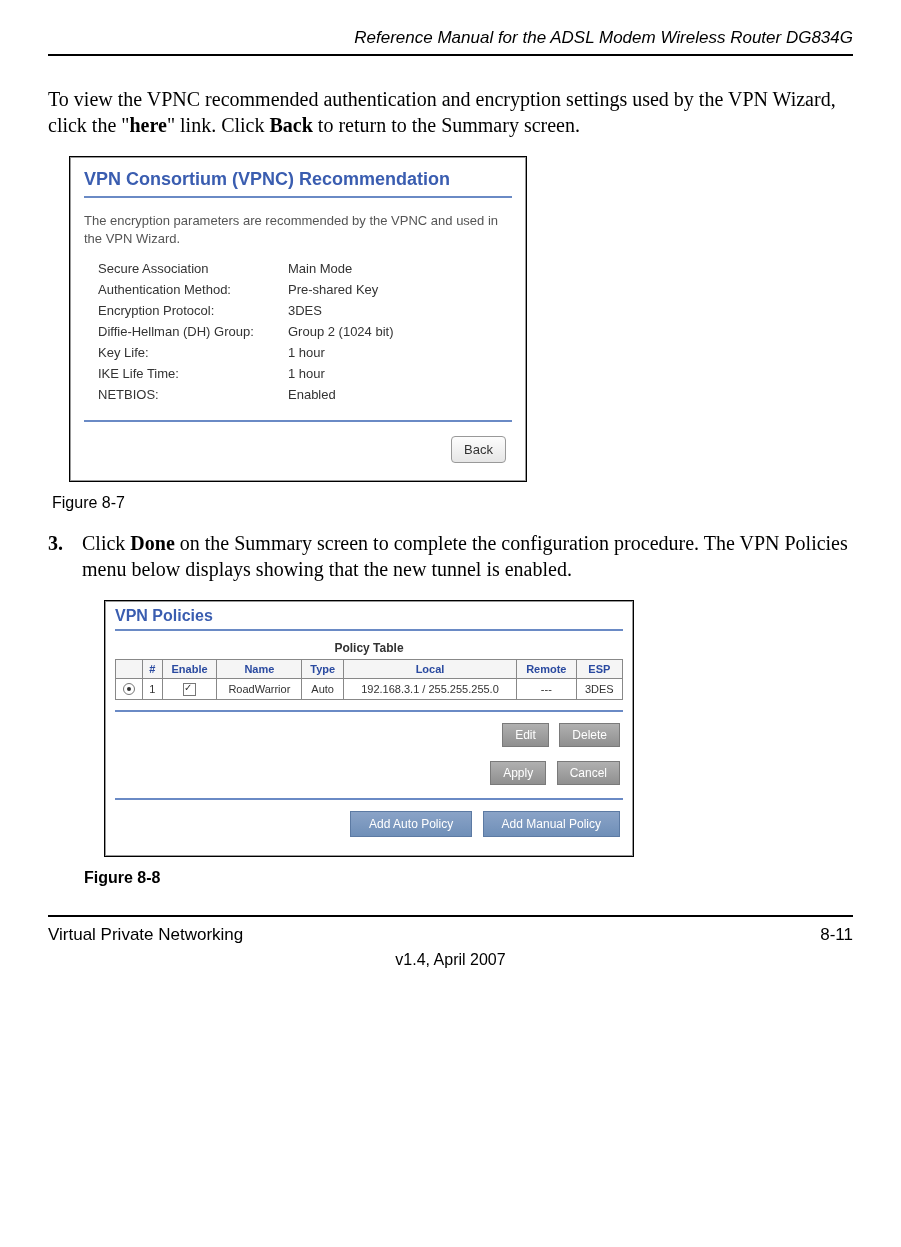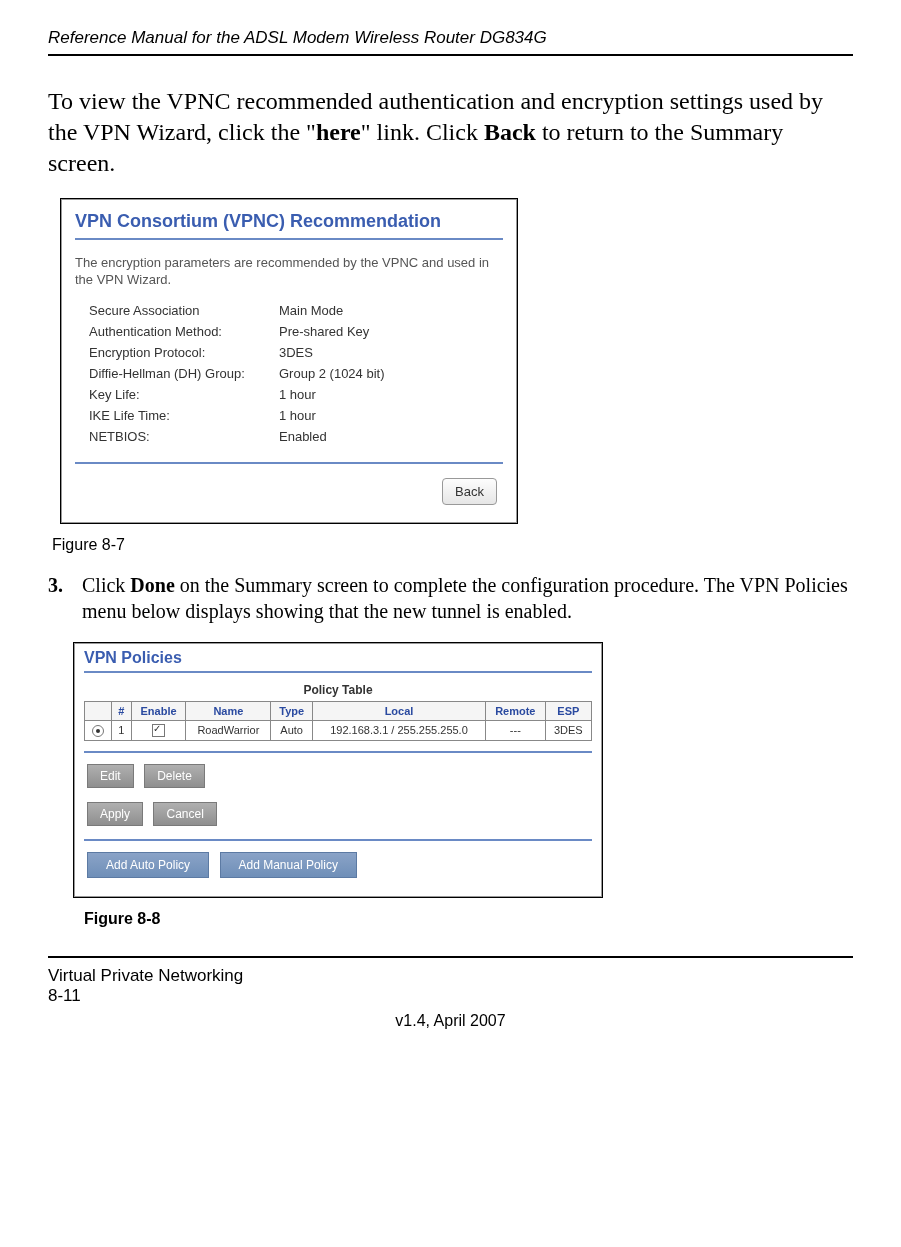--- a/index.html
+++ b/index.html
@@ -11,49 +11,49 @@
     width: 901px;
   }
   .page {
     padding: 28px 48px 20px 48px;
     position: relative;
     box-sizing: border-box;
   }
   .header-line {
     font-style: italic;
     font-size: 17px;
-    text-align: left;
+    text-align: right;
     padding-bottom: 6px;
     border-bottom: 2px solid #000;
     margin-bottom: 30px;
   }
   .body-text {
     font-family: "Times New Roman", Times, serif;
-    font-size: 24px;
+    font-size: 20px;
     line-height: 1.3;
     margin: 0 0 18px 0;
   }
   .step {
     display: flex;
     font-family: "Times New Roman", Times, serif;
     font-size: 20px;
     line-height: 1.3;
     margin: 18px 0;
   }
   .step-num {
     width: 34px;
     flex-shrink: 0;
     font-weight: bold;
   }
   .fig-wrap {
-    margin-left: 12px;
+    margin-left: 21px;
     margin-bottom: 8px;
   }
   .fig-wrap2 {
-    margin-left: 25px;
+    margin-left: 56px;
     margin-bottom: 8px;
   }
   .screenshot {
     border: 1px solid #000;
     background: #fff;
     box-shadow: inset 0 0 0 1px #999;
     font-family: Arial, Helvetica, sans-serif;
   }
   .shot1 { width: 458px; padding: 10px 14px 18px 14px; box-sizing: border-box; }
   .shot1 .title {
@@ -121,21 +121,21 @@
   }
   .btn-blue {
     display: inline-block;
     background: linear-gradient(#8aa3c7,#6f8fb8);
     border: 1px solid #5c7aa3;
     color: #fff;
     font-size: 12px;
     padding: 5px 18px;
     margin: 3px;
   }
-  .btn-row { text-align: left; margin-top: 8px; }
+  .btn-row { text-align: right; margin-top: 8px; }
   .shot2 .hr4 { height: 2px; background: #6a8ac5; margin: 10px 0 8px 0; }
 
   .fig-caption {
     font-family: Arial, Helvetica, sans-serif;
     font-size: 16px;
     font-weight: normal;
     margin: 12px 0 0 4px;
   }
   .fig-caption2 {
     font-family: Arial, Helvetica, sans-serif;
@@ -145,21 +145,20 @@
   }
 
   .footer {
     border-top: 2px solid #000;
     margin-top: 28px;
     padding-top: 8px;
     display: flex;
     justify-content: space-between;
     font-family: Arial, Helvetica, sans-serif;
     font-size: 17px;
-    flex-direction: column;
   }
   .footer-center {
     text-align: center;
     font-size: 16px;
     margin-top: 6px;
   }
   .radio-dot {
     display: inline-block;
     width: 10px; height: 10px;
     border: 1px solid #777;

